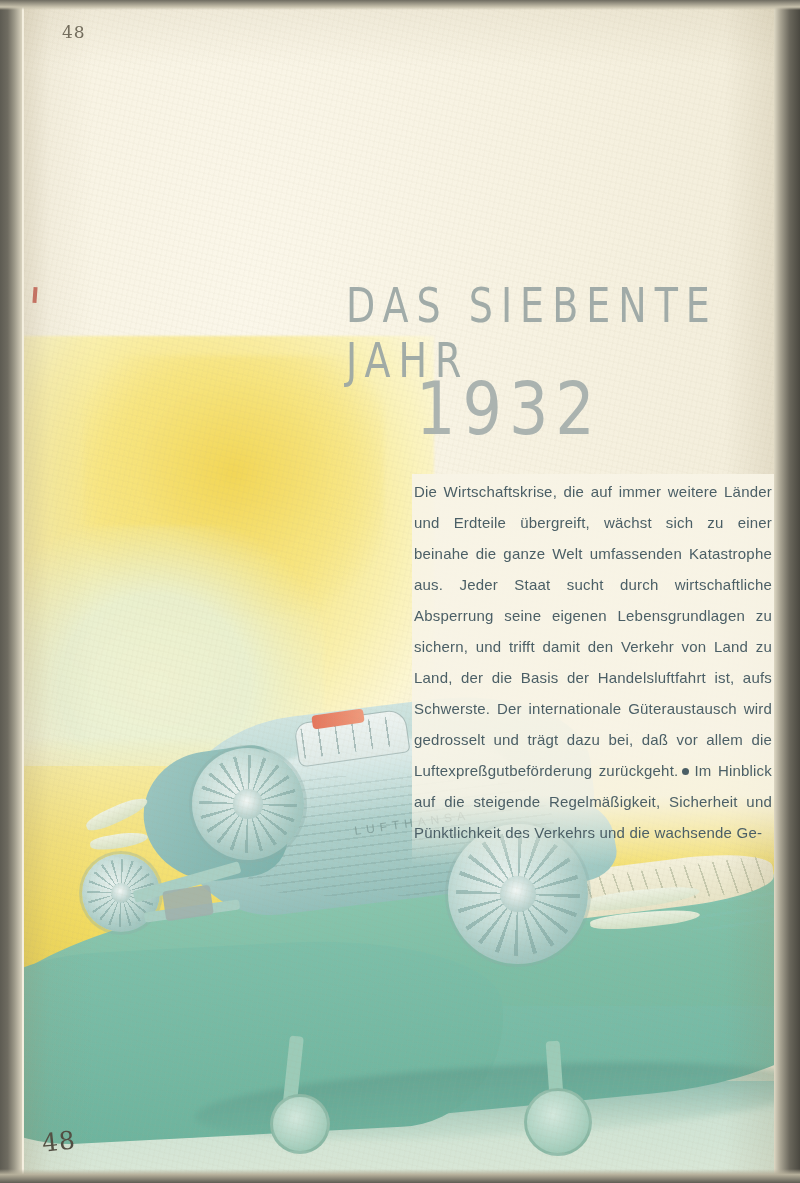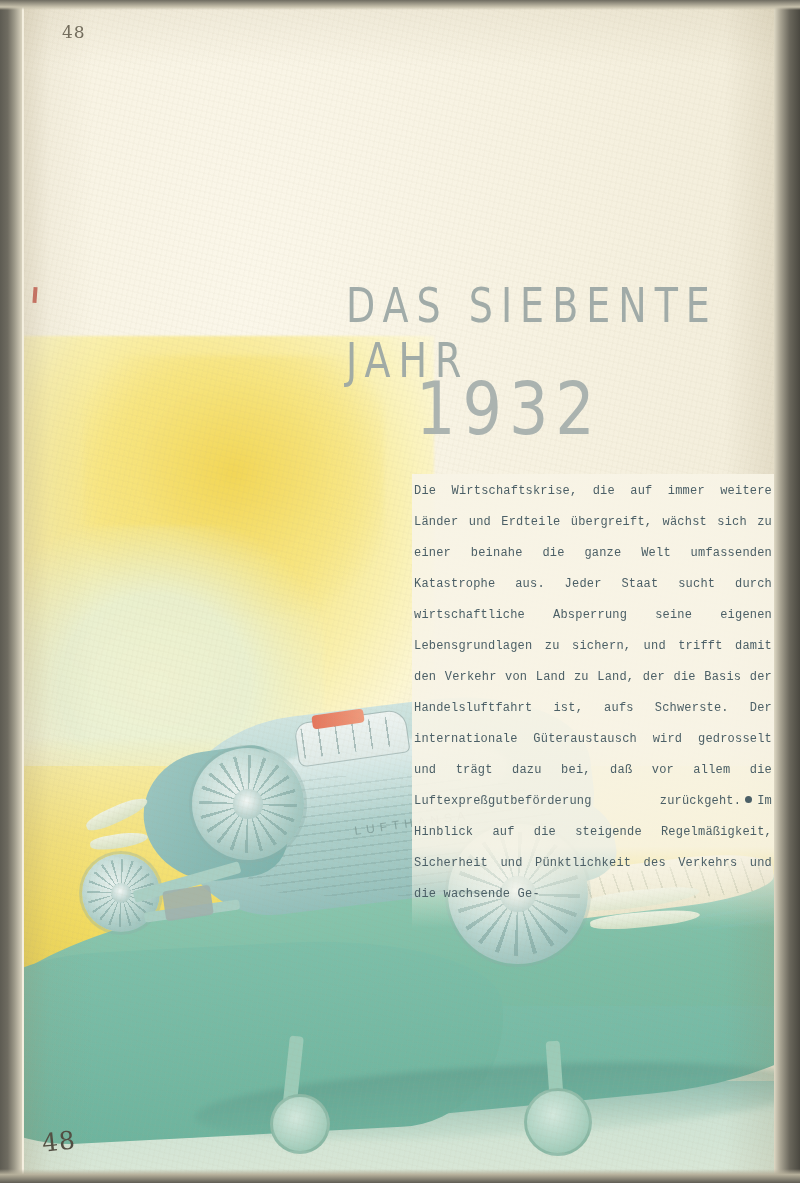--- a/index.html
+++ b/index.html
@@ -381,22 +381,22 @@
     position: absolute;
     left: 388px;
     top: 468px;
     width: 358px;
     z-index: 20;
     background: linear-gradient(to bottom, rgba(248,244,230,0.93) 0%, rgba(248,244,230,0.90) 82%, rgba(248,244,230,0.0) 100%);
     padding: 2px 2px 18px 2px;
   }
   .textbox p {
     margin: 0;
-    font-family: Liberation Mono, monospace;
-    font-size: 12px;
+    font-family: Liberation Sans, sans-serif;
+    font-size: 15px;
     line-height: 31px;
     color: #4b5f66;
     text-align: justify;
     letter-spacing: .2px;
   }
   .bullet-dot {
     display: inline-block;
     width: 7px; height: 7px;
     border-radius: 50%;
     background: #4b5f66;

